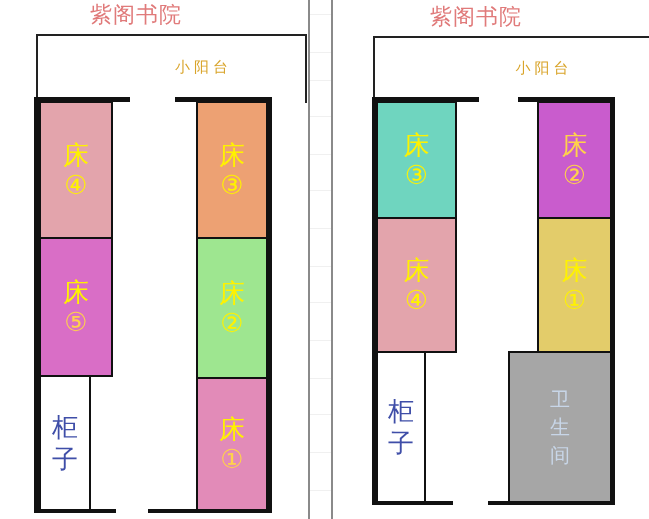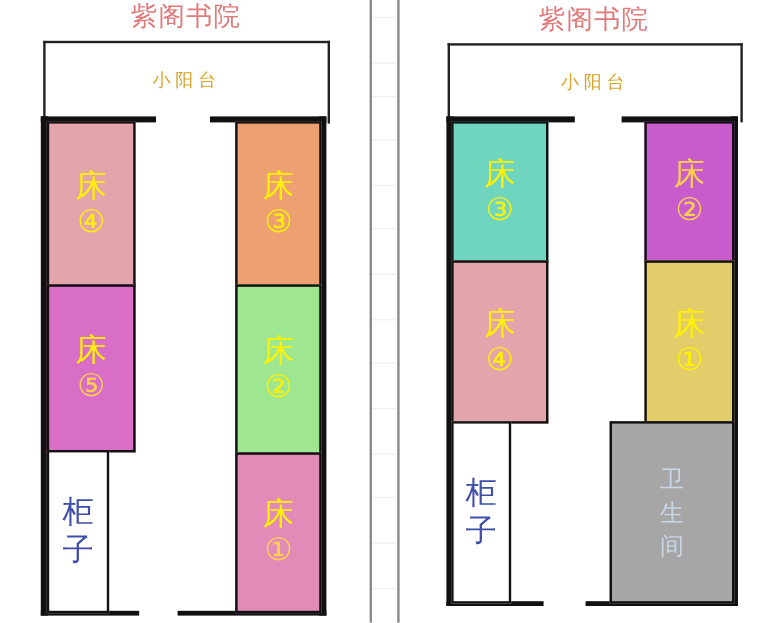--- a/index.html
+++ b/index.html
@@ -1,18 +1,18 @@
 <!DOCTYPE html>
 <html><head>
 <meta charset="utf-8">
 <style>
   html,body{margin:0;padding:0;}
   body{width:649px;height:519px;position:relative;overflow:hidden;background:#ffffff;font-family:"DejaVu Sans",sans-serif;}
-  .title{position:absolute;font-size:22px;color:#e07a7a;font-weight:normal;letter-spacing:1px;text-align:center;}
-  .balcony{position:absolute;border:2px solid #222;border-bottom:none;background:#fff;}
+  .title{position:absolute;font-size:22px;color:#e07a7a;font-weight:normal;letter-spacing:1px;}
+  .balcony{position:absolute;border:2px solid #222;border-bottom:none;background:#fff;padding-left:32px;}
   .balcony-label{position:absolute;width:100%;text-align:center;font-size:15px;color:#d9a42a;letter-spacing:4px;}
   .wall{position:absolute;background:#111;}
   .room{position:absolute;box-sizing:border-box;border:2px solid #111;display:flex;flex-direction:column;align-items:center;justify-content:center;}
   .bed-char{font-size:26px;line-height:30px;}
   .bed-num{font-size:26px;line-height:30px;}
   .vchar{font-size:26px;line-height:32px;color:#3f4ea8;}
   .wc-char{font-size:20px;line-height:28px;color:#c8d6e8;}
   .divider{position:absolute;top:0;height:519px;width:2px;background:#8a8a8a;}
   .gridline{position:absolute;height:1px;background:#f0f0f0;}
 </style>

